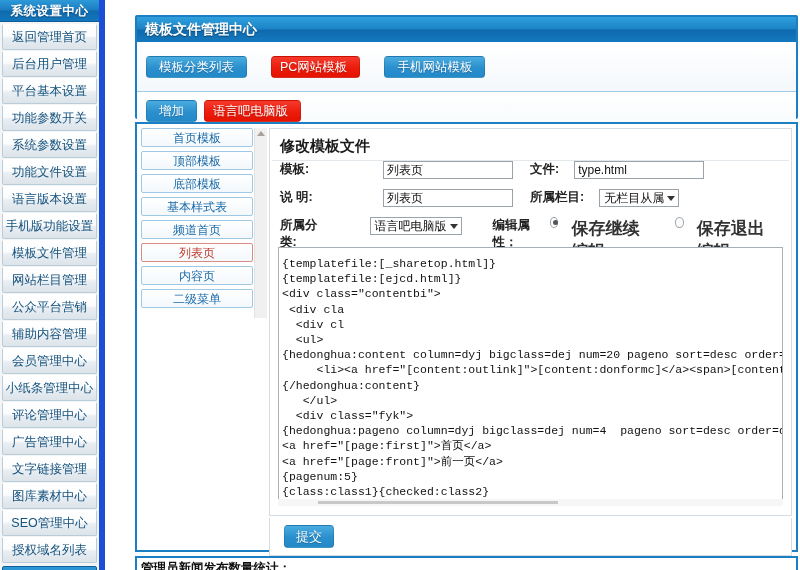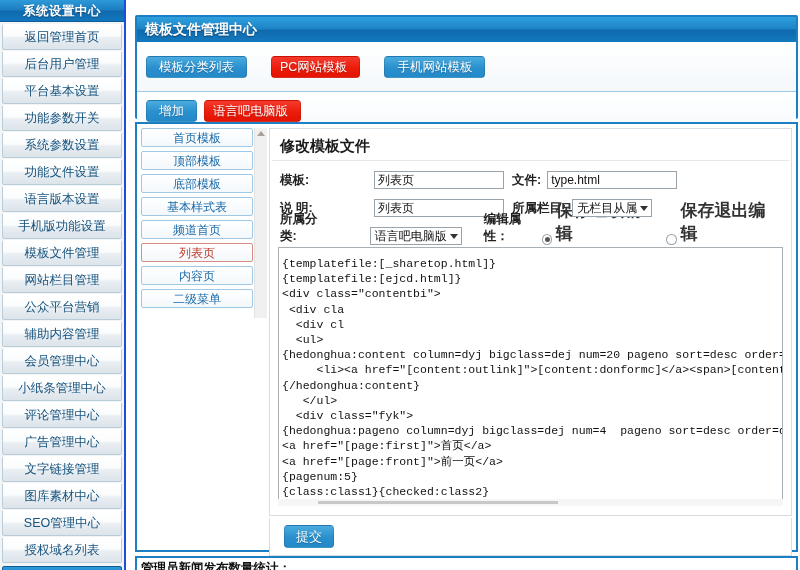--- a/index.html
+++ b/index.html
@@ -9,23 +9,23 @@
     overflow: hidden;
     background: #ffffff;
     font-family: "Liberation Sans", "DejaVu Sans", sans-serif;
     font-size: 12px;
     color: #1a1a1a;
   }
   #root { position: relative; width: 800px; height: 570px; background:#fff; }
 
   
   #sidebar {
-    position: absolute; left: 0; top: 0; width: 126px; height: 570px;
+    position: absolute; left: 0; top: 0; width: 105px; height: 570px;
     background: #f2f4f5;
-    border-right: 2px solid #1d4ed8;
+    border-right: 6px solid #1d4ed8;
   }
   .sb-head {
     height: 22px; line-height: 22px;
     background: linear-gradient(to bottom, #2d9ad8 0%, #1b7cc0 48%, #1069ad 52%, #1277bd 100%);
     color: #ffffff; font-weight: bold; font-size: 12.5px;
     text-align: center; letter-spacing: .5px;
     border-bottom: 1px solid #0d5c97;
     text-shadow: 0 1px 1px rgba(0,0,0,.35);
   }
   .sb-list { padding: 0; margin: 0; }
@@ -119,21 +119,21 @@
   }
 
   #formbox {
     position:absolute; left:132px; top:4px; width:523px; height:388px;
     border:1px solid #d6dde2; background:#ffffff;
   }
   .fb-title {
     margin:8px 0 4px 10px; font-size:15px; font-weight:bold; color:#1a1a1a;
   }
   .fb-sep { height:1px; background:#e3e8ec; margin:0 2px; }
-  .frow { display:flex; align-items:flex-end; height:28px; padding-left:10px; gap:0; }
+  .frow { display:flex; align-items:flex-start; height:28px; padding-left:10px; gap:9px; }
   .flabel { font-weight:bold; font-size:12.5px; color:#222; }
   .flabel.w1 { width:58px; }
   .inp {
     height:18px; line-height:18px; padding:0 3px;
     border:1px solid #9aa3aa; background:#ffffff;
     font-size:12px; font-family:"Liberation Sans", sans-serif; color:#111;
     outline:none;
   }
   .sel {
     height:18px; line-height:17px; padding:0 14px 0 4px;

